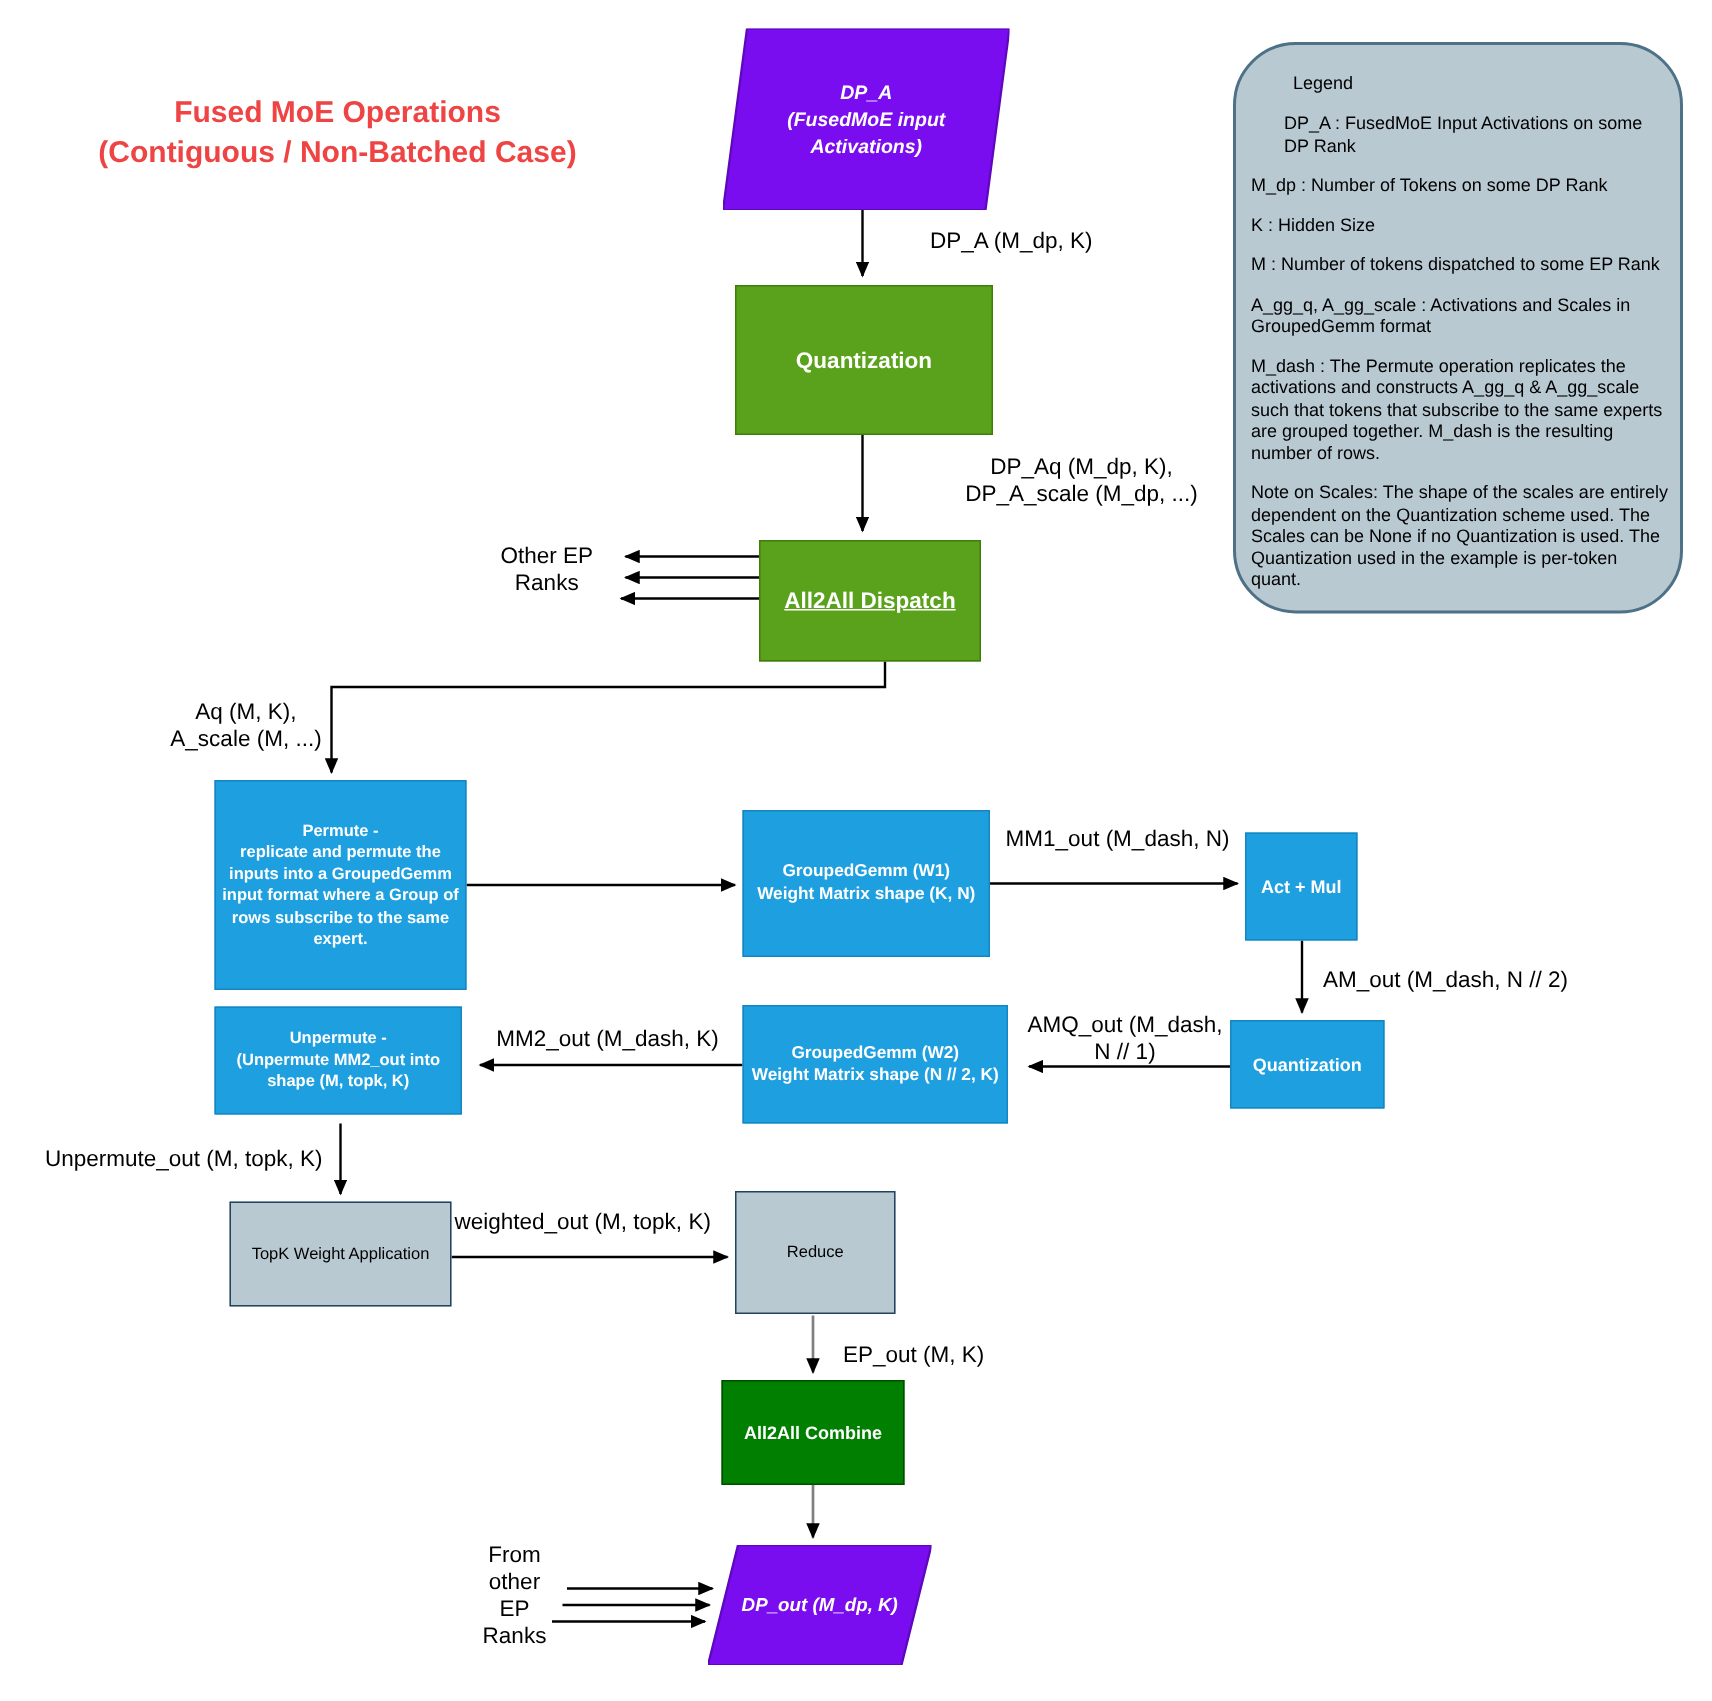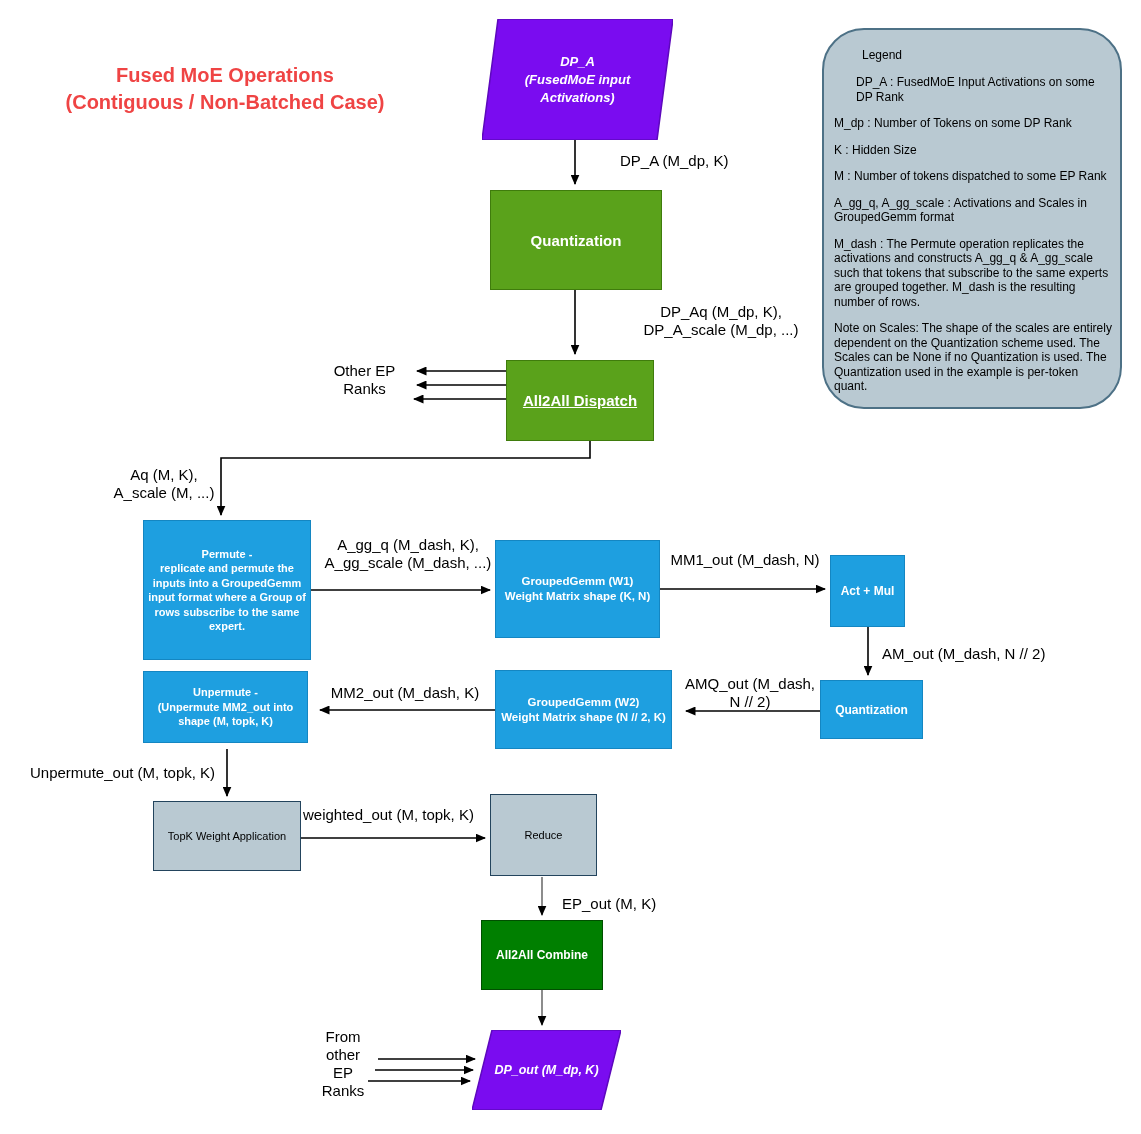--- a/index.html
+++ b/index.html
@@ -140,26 +140,24 @@
     <div class="ptxt" style="font-size:12.5px;">DP_out (M_dp, K)</div>
   </div>
 
   <div class="elabel" style="left:620px;top:152px;width:130px;">DP_A (M_dp, K)</div>
   <div class="elabel center" style="left:608px;top:303px;width:170px;margin-left:28px;">DP_Aq (M_dp, K),
 DP_A_scale (M_dp, ...)</div>
   <div class="elabel center" style="left:322px;top:362px;width:85px;">Other EP
 Ranks</div>
   <div class="elabel center" style="left:108px;top:466px;width:112px;">Aq (M, K),
 A_scale (M, ...)</div>
-  <div class="elabel center" style="left:318px;top:536px;width:180px;">A_gg_q (M_dash, K),
-A_gg_scale (M_dash, ...)</div>
   <div class="elabel center" style="left:665px;top:551px;width:160px;">MM1_out (M_dash, N)</div>
   <div class="elabel" style="left:882px;top:645px;width:210px;">AM_out (M_dash, N // 2)</div>
   <div class="elabel center" style="left:680px;top:675px;width:140px;">AMQ_out (M_dash,
-N // 2)</div>
+N // 1)</div>
   <div class="elabel center" style="left:320px;top:684px;width:170px;">MM2_out (M_dash, K)</div>
   <div class="elabel" style="left:30px;top:764px;width:200px;">Unpermute_out (M, topk, K)</div>
   <div class="elabel" style="left:303px;top:806px;width:180px;">weighted_out (M, topk, K)</div>
   <div class="elabel" style="left:562px;top:895px;width:120px;">EP_out (M, K)</div>
   <div class="elabel center" style="left:312px;top:1028px;width:62px;">From
 other
 EP
 Ranks</div>
 
 </div>

